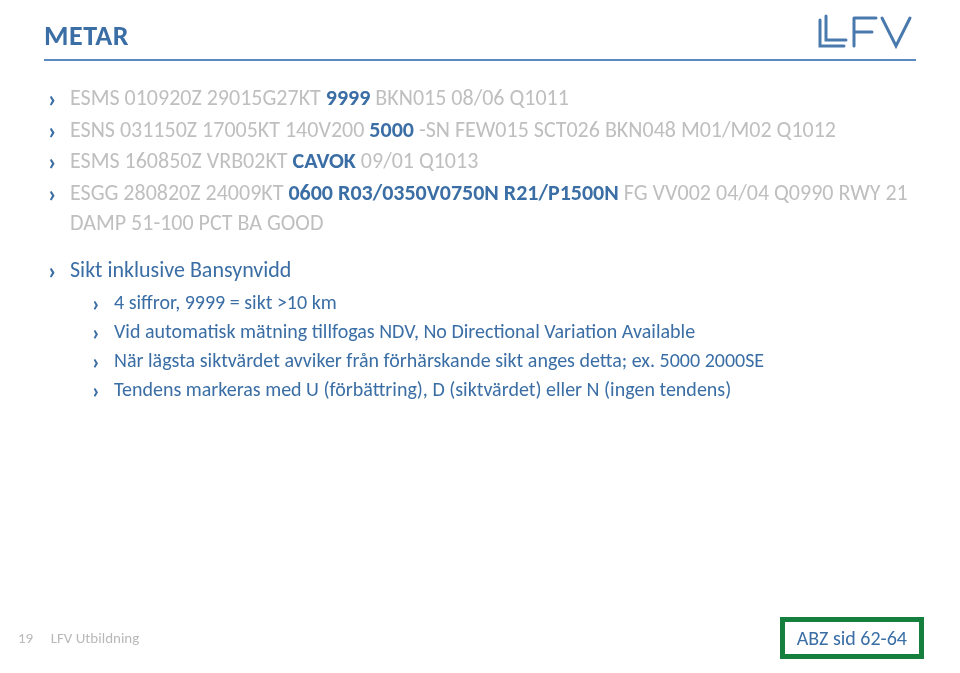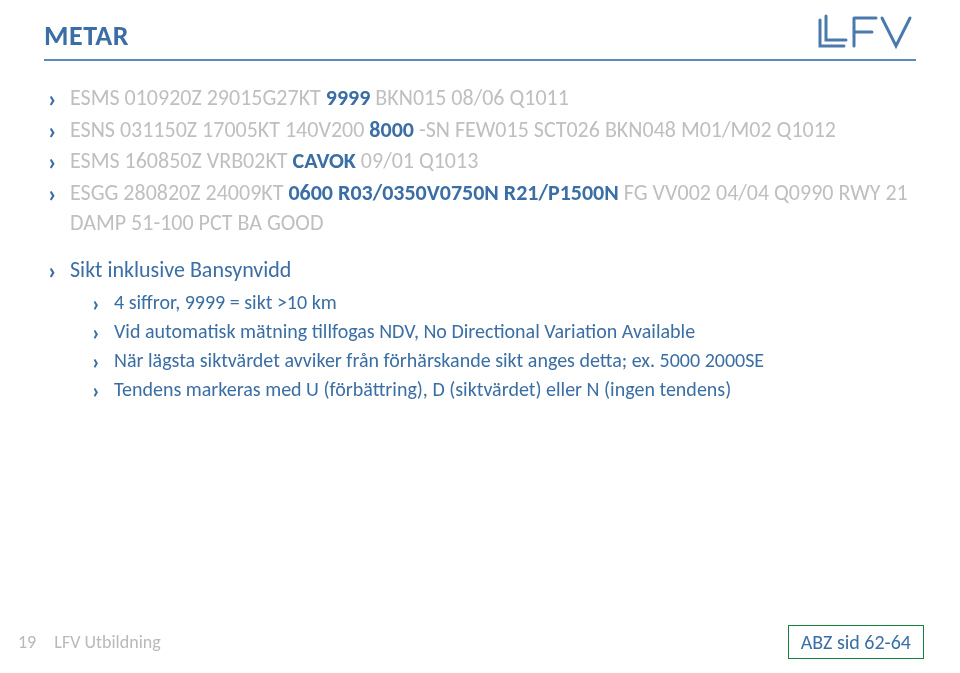--- a/index.html
+++ b/index.html
@@ -84,25 +84,25 @@
     position: absolute;
     bottom: 14px;
     left: 18px;
     right: 36px;
     display: flex;
     align-items: center;
     justify-content: space-between;
   }
   .footer-left {
     color: #b9b9b9;
-    font-size: 18px;
+    font-size: 15px;
   }
   .footer-left .pg { margin-right: 14px; }
   .footer-badge {
-    border: 1px solid #15803d;
+    border: 5px solid #15803d;
     color: #3a6ea5;
     font-size: 20px;
     padding: 4px 12px;
     background: #fff;
   }
   .metar-gray { color: #bfbfbf; }
 </style>
 </head>
 <body>
 
@@ -118,21 +118,21 @@
 </div>
 
 <div class="title">METAR</div>
 <hr class="rule">
 
 <ul class="outer">
   <li>
     <span class="metar-gray">ESMS 010920Z 29015G27KT </span><span class="bold blue">9999</span><span class="metar-gray"> BKN015 08/06 Q1011</span>
   </li>
   <li>
-    <span class="metar-gray">ESNS 031150Z 17005KT 140V200 </span><span class="bold blue">8000</span><span class="metar-gray"> -SN FEW015 SCT026 BKN048 M01/M02 Q1012</span>
+    <span class="metar-gray">ESNS 031150Z 17005KT 140V200 </span><span class="bold blue">5000</span><span class="metar-gray"> -SN FEW015 SCT026 BKN048 M01/M02 Q1012</span>
   </li>
   <li>
     <span class="metar-gray">ESMS 160850Z VRB02KT </span><span class="bold blue">CAVOK</span><span class="metar-gray"> 09/01 Q1013</span>
   </li>
   <li>
     <span class="metar-gray">ESGG 280820Z 24009KT </span><span class="bold blue">0600 R03/0350V0750N R21/P1500N</span><span class="metar-gray"> FG VV002 04/04 Q0990 RWY 21 DAMP 51-100 PCT BA GOOD</span>
   </li>
 
   <li class="section-head">Sikt inklusive Bansynvidd</li>
 </ul>

